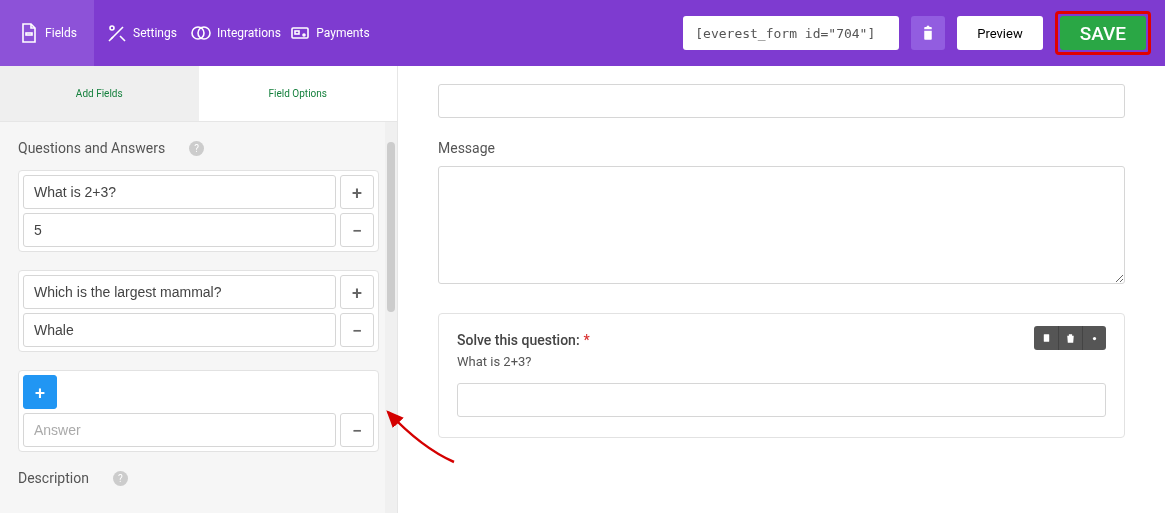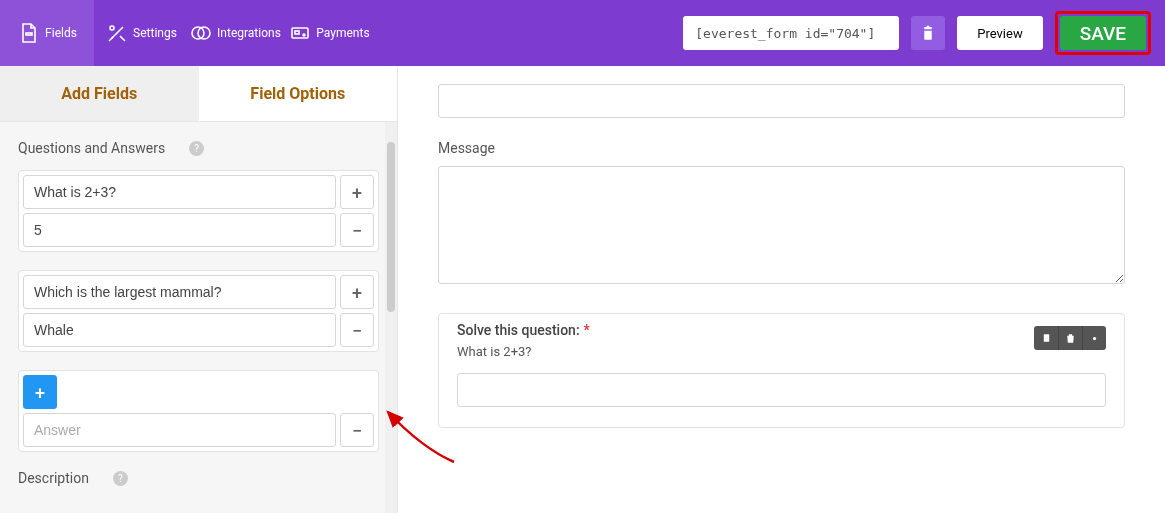--- a/index.html
+++ b/index.html
@@ -17,21 +17,21 @@
 .copy-btn { width: 34px; height: 34px; background: #925de0; border-radius: 3px; display: flex; align-items: center; justify-content: center; cursor: pointer; }
 .copy-btn svg { width: 18px; height: 18px; fill: #fff; }
 .preview-btn { height: 34px; background: #fff; color: #000000; padding: 0 20px; border-radius: 3px; display: flex; align-items: center; cursor: pointer; font-size: 13px; }
 .save-btn { height: 34px; background: #2aa745; color: #fff; padding: 0 20px; border-radius: 3px; display: flex; align-items: center; cursor: pointer; font-size: 19px; font-weight: 500; }
 .save-highlight { border: 3px solid #e10000; border-radius: 4px; padding: 2px; }
 
 .workspace { display: flex; height: calc(513px - 66px); }
 
 .sidebar { width: 398px; background: #f6f6f6; border-right: 1px solid #e6e6e6; display: flex; flex-direction: column; position: relative; }
 .sidebar-tabs { display: flex; border-bottom: 1px solid #e6e6e6; height: 56px; }
-.sidebar-tab { flex: 1; display: flex; align-items: center; justify-content: center; font-size: 16px; color: #a16207; cursor: pointer; background: #fff; font-weight: bold; }
+.sidebar-tab { flex: 1; display: flex; align-items: center; justify-content: center; font-size: 10px; color: #15803d; cursor: pointer; background: #fff; }
 .sidebar-tab.active { background: #efefef; }
 
 .sidebar-content { padding: 18px 18px 0 18px; overflow-y: auto; }
 .section-title { display: flex; align-items: center; gap: 24px; margin-bottom: 14px; color: #555; font-size: 14px; }
 .help-circle { width: 15px; height: 15px; border-radius: 50%; background: #ccc; color: #fff; font-size: 10px; display: inline-flex; align-items: center; justify-content: center; }
 
 .qa-block { background: #fff; border: 1px solid #e2e2e2; border-radius: 4px; padding: 4px; margin-bottom: 18px; }
 .qa-row { display: flex; gap: 4px; }
 .qa-row + .qa-row { margin-top: 4px; }
 .qa-input { flex: 1; height: 34px; border: 1px solid #d6d6d6; border-radius: 3px; padding: 0 10px; font-size: 14px; color: #444; }
@@ -42,21 +42,21 @@
 .sidebar-scrollbar { position: absolute; right: 0; top: 56px; width: 12px; height: calc(100% - 56px); background: #f0f0f0; }
 .sidebar-thumb { position: absolute; top: 20px; width: 8px; left: 2px; height: 170px; background: #ccc; border-radius: 4px; }
 
 .canvas { flex: 1; padding: 0 40px; background: #fff; overflow: hidden; }
 .field-wrap { margin-bottom: 22px; }
 .field-label { display: block; margin-bottom: 10px; color: #555; font-size: 14px; }
 .text-input { width: 100%; height: 34px; border: 1px solid #d6d6d6; border-radius: 3px; padding: 0 10px; }
 .textarea-input { width: 100%; height: 118px; border: 1px solid #d6d6d6; border-radius: 3px; padding: 8px 10px; resize: both; }
 .textarea-wrap { position: relative; }
 
-.captcha-block { border: 1px solid #e2e2e2; border-radius: 4px; padding: 8px 18px 20px 18px; margin-top: 26px; position: relative; }
+.captcha-block { border: 1px solid #e2e2e2; border-radius: 4px; padding: 18px 18px 20px 18px; margin-top: 26px; position: relative; }
 .captcha-label { font-weight: 500; color: #444; margin-bottom: 6px; }
 .req-star { color: #d93030; margin-left: 4px; }
 .captcha-q { margin-bottom: 14px; color: #555; font-size: 13px; }
 .captcha-actions { position: absolute; right: 18px; top: 12px; display: flex; background: #555; border-radius: 3px; overflow: hidden; }
 .captcha-actions .act { width: 24px; height: 24px; display: flex; align-items: center; justify-content: center; cursor: pointer; }
 .captcha-actions .act + .act { border-left: 1px solid #444; }
 .captcha-actions svg { width: 13px; height: 13px; fill: #fff; }
 
 .arrow { position: absolute; left: 382px; top: 408px; pointer-events: none; }
 .arrow svg { width: 80px; height: 60px; }

